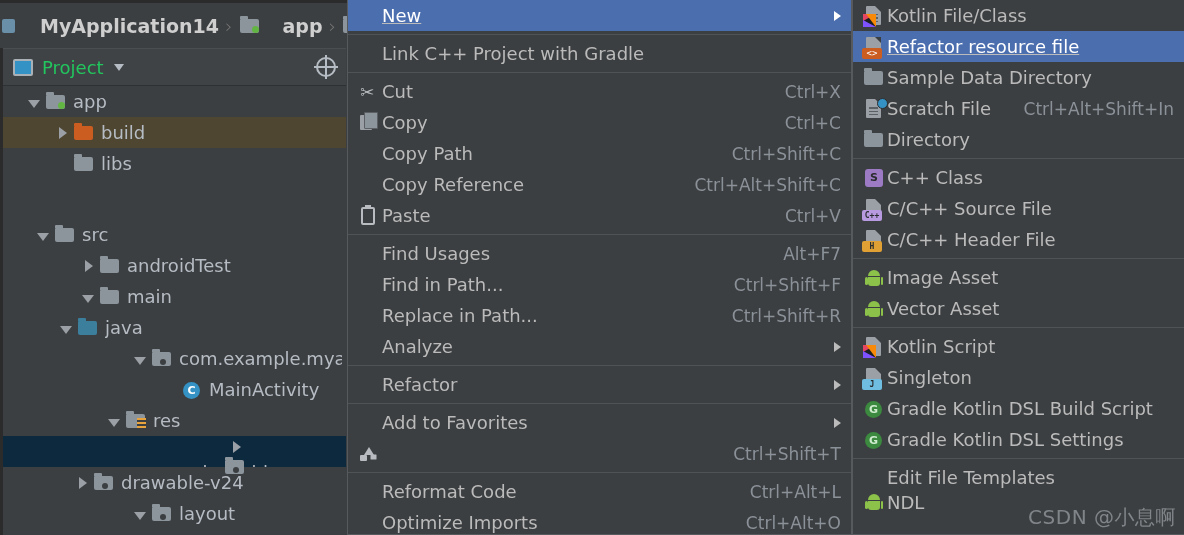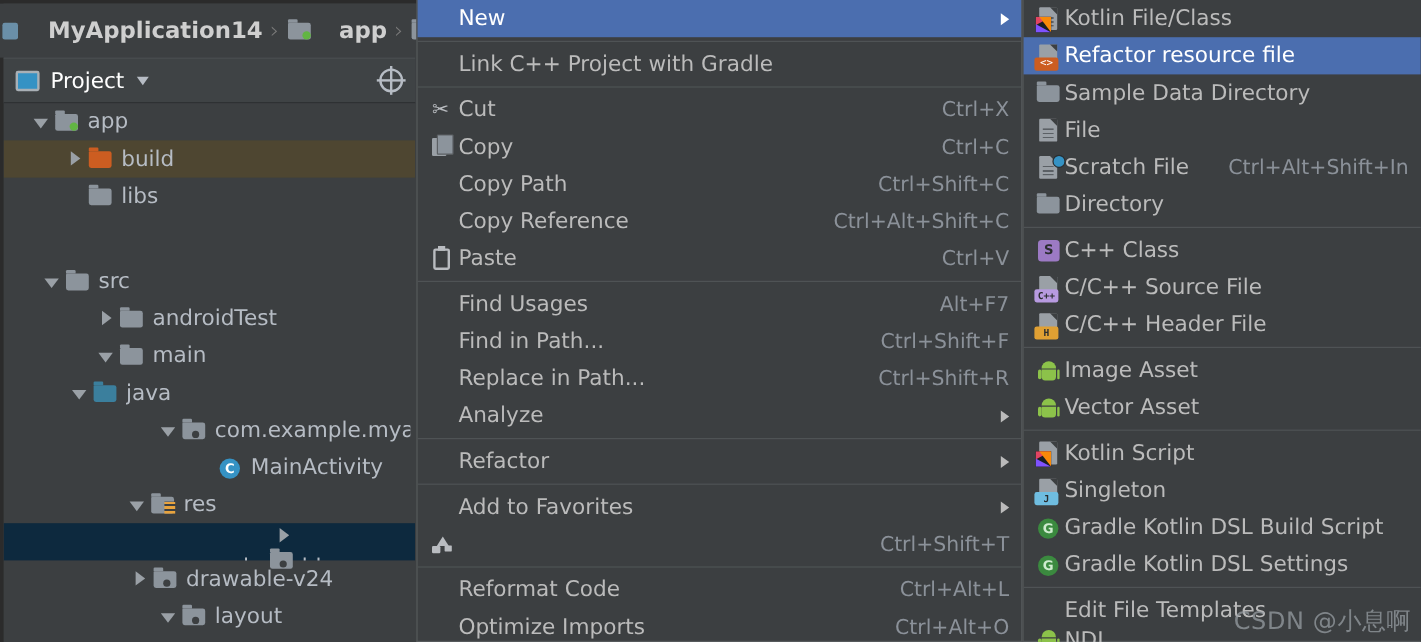--- a/index.html
+++ b/index.html
@@ -21,21 +21,21 @@
   }
   .crumb { display: flex; align-items: center; gap: 16px; color: #bbbbbb; font-size: 19px; }
   .crumb.bold { font-weight: bold; color: #cfcfcf; }
   .crumb-sep { color: #7a7a7a; font-size: 19px; margin: 0 6px; font-weight: 300; }
 
   .panel-header {
     position: absolute; left: 3px; top: 48px; width: 343px; height: 38px;
     background: #3f4345; border-top: 1px solid #4a4e50; border-bottom: 1px solid #2e3133;
     display: flex; align-items: center; padding: 0 10px;
   }
-  .panel-title { color: #ffffff; font-size: 18px; margin-left: 9px; }
+  .panel-title { color: #22c55e; font-size: 18px; margin-left: 9px; }
   .panel-spacer { flex: 1; }
 
   .tree { position: absolute; left: 3px; top: 86px; width: 343px; bottom: 0; overflow: hidden; }
   .tree-row {
     height: 31px; display: flex; align-items: center; white-space: nowrap;
     color: #b6bcc4; font-size: 18px; padding-right: 4px;
   }
   .tree-row.sel-build { background: #4e4631; }
   .tree-row.sel-blue { background: #0d293e; }
   .tw { width: 18px; min-width: 18px; display: inline-block; }
@@ -73,21 +73,21 @@
     position: absolute; background: #3c3f41; border: 1px solid #565a5c;
     color: #bbbbbb; font-size: 18px;
   }
   #ctx-menu { left: 347px; top: 0px; width: 505px; height: 535px; border-top: none; }
   #new-submenu { left: 852px; top: 0px; width: 332px; height: 535px; border-top: none; border-right: none; }
 
   .mi {
     height: 31px; display: flex; align-items: center; padding: 0 10px 0 8px;
     white-space: nowrap; position: relative;
   }
-  .mi.hl { background: #4b6eaf; }
+  .mi.hl { background: #4b6eaf; text-decoration: underline; }
   .mi.hl .mi-label { color: #ffffff; }
   .mi-icon { width: 26px; min-width: 26px; height: 22px; position: relative; display: inline-block; }
   .mi-label { color: #bbbbbb; flex: 0 0 auto; }
   .mi-spacer { flex: 1; min-width: 18px; }
   .mi-short { color: #8b9199; font-size: 17px; margin-left: 14px; }
   .mi-arrow { width: 0; height: 0; border-left: 7px solid #bbbbbb; border-top: 5px solid transparent; border-bottom: 5px solid transparent; margin-left: 10px; }
   .mi.hl .mi-arrow { border-left-color: #ffffff; }
   .msep { height: 1px; background: #4f5355; margin: 3px 0; }
 
   
@@ -269,21 +269,21 @@
       <div class="tree-row sel-blue" style="padding-left:130px;flex-direction:column;">
         <span class="tw"><span class="arrow right"></span></span>
         <span class="ic">
             <span class="folder">
               <span class="dot-dark"></span>
             </span>
           </span>
         <span class="lbl">drawable</span>
       </div>
 
-      <div class="tree-row" style="padding-left:106px;">
+      <div class="tree-row" style="padding-left:72px;">
         <span class="tw"><span class="arrow right"></span></span>
         <span class="ic">
             <span class="folder">
               <span class="dot-dark"></span>
             </span>
           </span>
         <span class="lbl">drawable-v24</span>
       </div>
 
       <div class="tree-row" style="padding-left:130px;">
@@ -461,28 +461,20 @@
       <span class="mi-label">Refactor resource file</span>
     </div>
 
     <div class="mi">
       <span class="mi-icon">
           <span class="g-sfolder"></span>
         </span>
       <span class="mi-label">Sample Data Directory</span>
     </div>
 
-    <div class="mi">
-      <span class="mi-icon">
-          <span class="g-file">
-            <span class="lines"></span>
-          </span>
-        </span>
-      <span class="mi-label">File</span>
-    </div>
 
     <div class="mi">
       <span class="mi-icon">
         <span class="g-file">
             <span class="lines"></span>
           </span>
           <span class="g-clock"></span>
       </span>
       <span class="mi-label">Scratch File</span>
       <span class="mi-spacer"></span>

